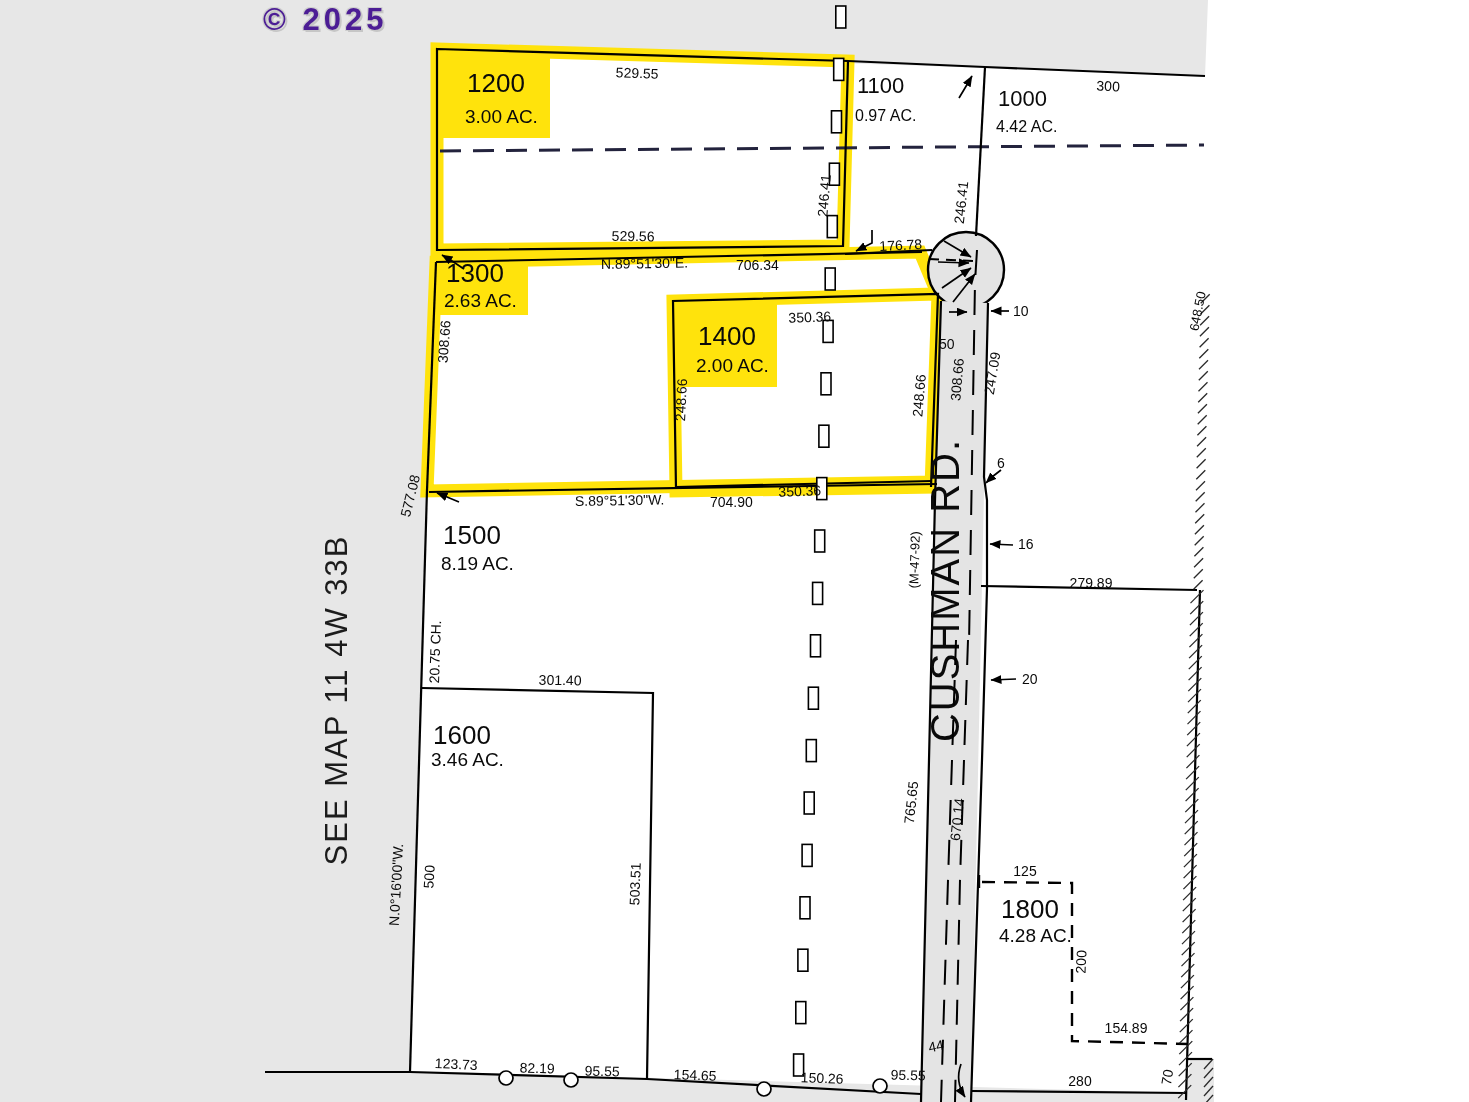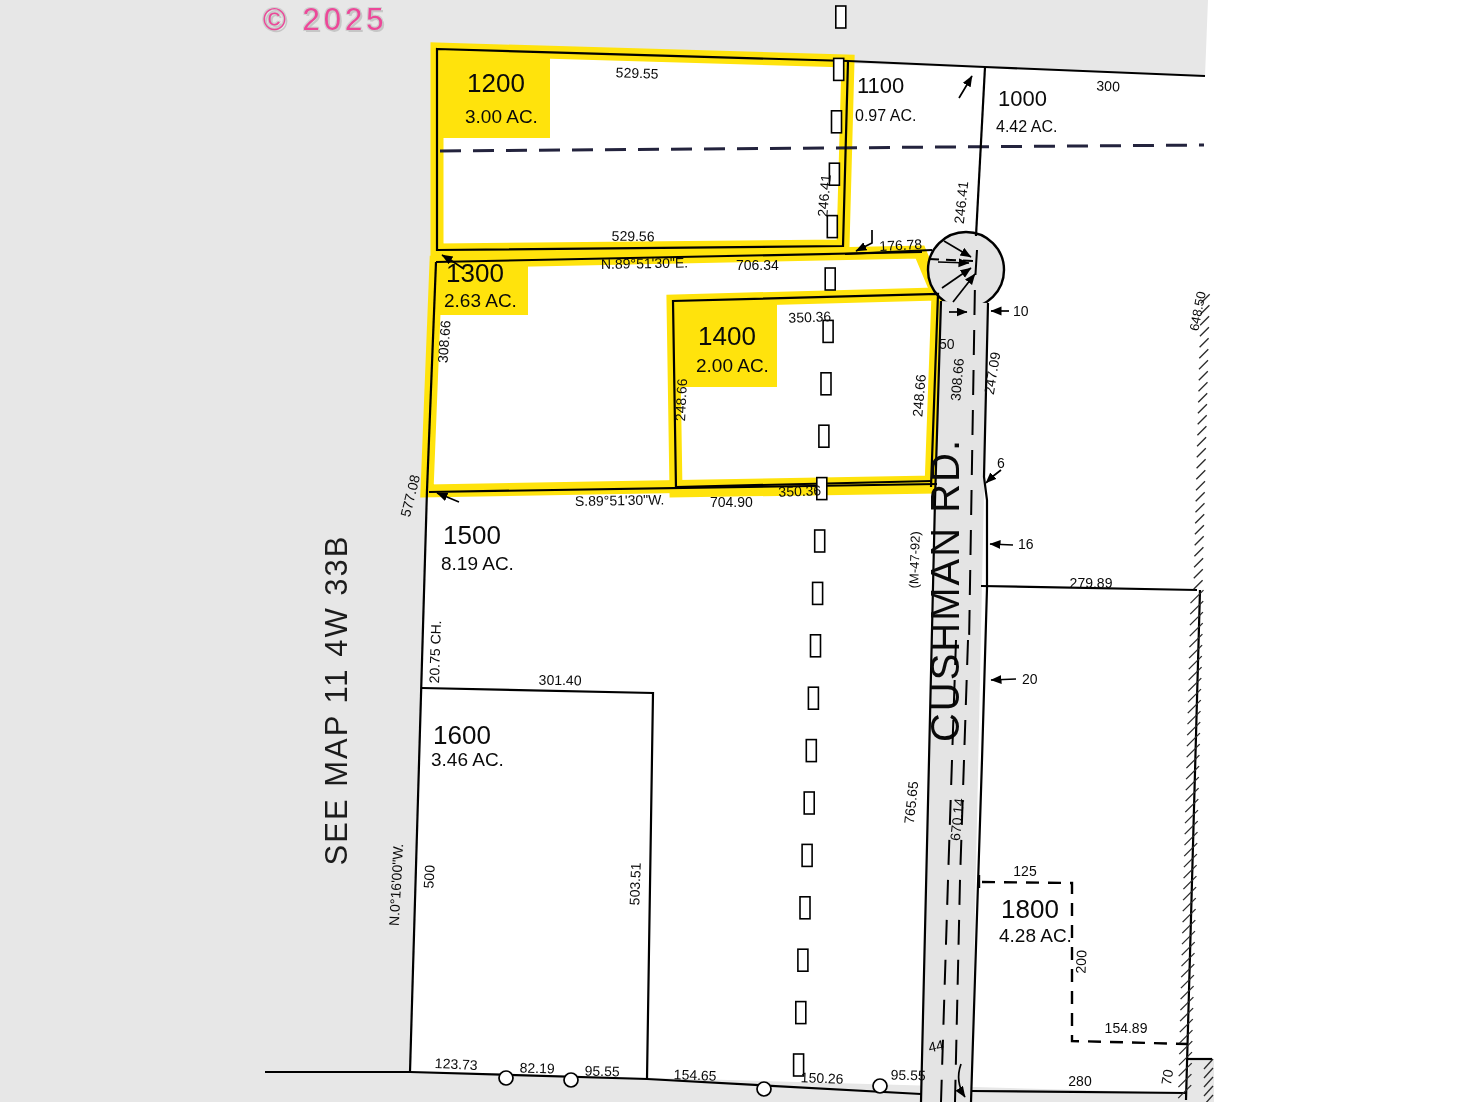--- a/index.html
+++ b/index.html
@@ -1,20 +1,20 @@
 <!DOCTYPE html>
 <html><head>
 <meta charset="utf-8">
 <style>
   html,body{margin:0;padding:0;background:#fff;}
   #stage{position:relative;width:1469px;height:1102px;background:#fff;overflow:hidden;
          font-family:"Liberation Sans", sans-serif;}
   #map-svg{position:absolute;left:0;top:0;}
-  #watermark{position:absolute;left:263px;top:2px;font-size:31px;font-weight:normal;
-             letter-spacing:4px;color:#ec4899;
+  #watermark{position:absolute;left:263px;top:2px;font-size:31px;font-weight:bold;
+             letter-spacing:4px;color:#4c1d95;
              text-shadow:2px 2px 0 #c6c6c6,-1px -1px 0 #cfcfcf,1px -1px 0 #cfcfcf,-1px 1px 0 #cfcfcf;
              user-select:none;}
   text{fill:#0a0a0a;}
   .dim{font-size:14px;}
   .dim-s{font-size:13px;}
   .lotnum{font-size:26px;}
   .lotnum-s{font-size:22px;}
   .lotac{font-size:19px;}
   .lotac-s{font-size:16px;}
   .bearing{font-size:14px;}

